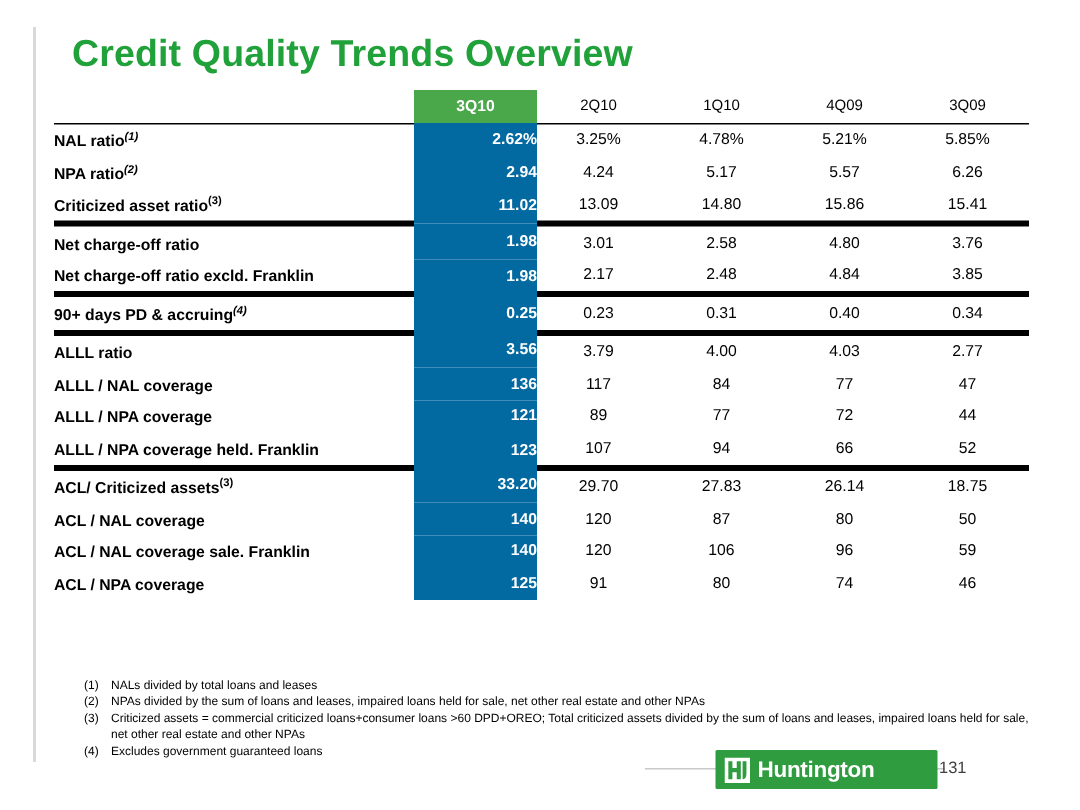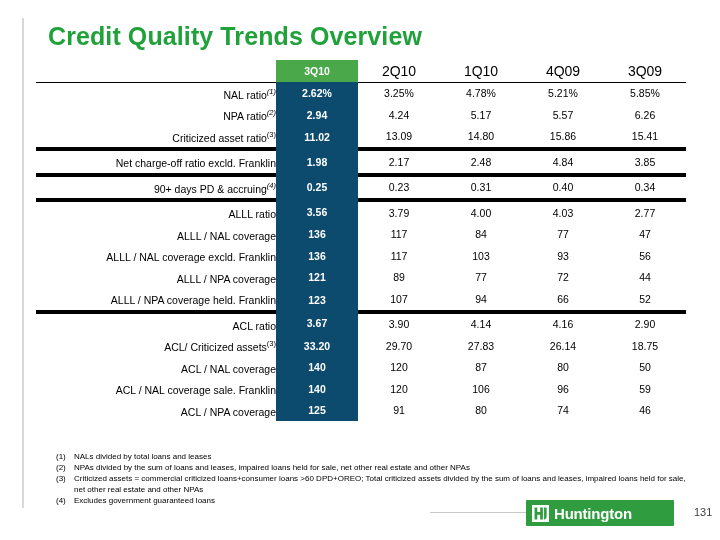--- a/index.html
+++ b/index.html
@@ -60,47 +60,48 @@
     margin: 0;
     height: 21.5px;
     vertical-align: middle;
   }
   th.h-label {
     border-bottom: 1.5px solid #000;
   }
   th.h-col {
     text-align: center;
     font-weight: normal;
-    font-size: 14px;
+    font-size: 10px;
     border-bottom: 1.5px solid #000;
     padding-bottom: 2px;
   }
   th.h-hl {
     font-weight: bold;
     font-size: 10.5px;
     color: #ffffff;
     background: #4aa84a;
     padding-bottom: 2px;
   }
   td.label {
-    text-align: right;
+    text-align: left;
     padding-left: 10px;
     font-size: 10.5px;
     white-space: nowrap;
+    font-weight: bold;
   }
   td.val {
     text-align: center;
     font-size: 10.5px;
   }
   td.hl {
-    text-align: center;
+    text-align: right;
     font-size: 10.5px;
     font-weight: bold;
     color: #ffffff;
-    background: #0c4a6e;
+    background: #0369a1;
   }
   tr.grp-end td.label,
   tr.grp-end td.val {
     border-bottom: 4px solid #000000;
   }
   tr.last-row td.label,
   tr.last-row td.val {
     border-bottom: 1.5px solid #000;
   }
   sup {
@@ -137,21 +138,21 @@
   .footer-rule {
     position: absolute;
     left: 430px;
     top: 512px;
     width: 200px;
     height: 1px;
     background: #c8c8c8;
   }
   .logo {
     position: absolute;
-    left: 526px;
+    left: 477px;
     top: 500px;
     width: 148px;
     height: 26px;
     background: #2e9c3f;
     border-radius: 1px;
     display: flex;
     align-items: center;
     padding-left: 6px;
     box-sizing: border-box;
   }
@@ -162,21 +163,21 @@
     flex: 0 0 17px;
   }
   .logo-text {
     color: #ffffff;
     font-size: 15px;
     font-weight: bold;
     letter-spacing: -0.2px;
   }
   .page-num {
     position: absolute;
-    left: 694px;
+    left: 626px;
     top: 506px;
     font-size: 11px;
     color: #404040;
     text-align: center;
   }
 </style>
 </head>
 <body>
 
 <div class="slide">
@@ -227,20 +228,28 @@
 
         <tr class="grp-end">
           <td class="label"><span>Criticized asset ratio</span><sup class="plain">(3)</sup></td>
           <td class="hl">11.02</td>
           <td class="val">13.09</td>
           <td class="val">14.80</td>
           <td class="val">15.86</td>
           <td class="val">15.41</td>
         </tr>
 
+        <tr>
+          <td class="label"><span>Net charge-off ratio</span><sup></sup></td>
+          <td class="hl">1.98</td>
+          <td class="val">3.01</td>
+          <td class="val">2.58</td>
+          <td class="val">4.80</td>
+          <td class="val">3.76</td>
+        </tr>
 
         <tr class="grp-end">
           <td class="label"><span>Net charge-off ratio excld. Franklin</span><sup></sup></td>
           <td class="hl">1.98</td>
           <td class="val">2.17</td>
           <td class="val">2.48</td>
           <td class="val">4.84</td>
           <td class="val">3.85</td>
         </tr>
 
@@ -264,55 +273,39 @@
 
         <tr>
           <td class="label"><span>ALLL / NAL coverage</span><sup></sup></td>
           <td class="hl">136</td>
           <td class="val">117</td>
           <td class="val">84</td>
           <td class="val">77</td>
           <td class="val">47</td>
         </tr>
 
-        <tr>
-          <td class="label"><span>ALLL / NAL coverage excld. Franklin</span><sup></sup></td>
-          <td class="hl">136</td>
-          <td class="val">117</td>
-          <td class="val">103</td>
-          <td class="val">93</td>
-          <td class="val">56</td>
-        </tr>
 
         <tr>
           <td class="label"><span>ALLL / NPA coverage</span><sup></sup></td>
           <td class="hl">121</td>
           <td class="val">89</td>
           <td class="val">77</td>
           <td class="val">72</td>
           <td class="val">44</td>
         </tr>
 
         <tr class="grp-end">
           <td class="label"><span>ALLL / NPA coverage held. Franklin</span><sup></sup></td>
           <td class="hl">123</td>
           <td class="val">107</td>
           <td class="val">94</td>
           <td class="val">66</td>
           <td class="val">52</td>
         </tr>
 
-        <tr>
-          <td class="label"><span>ACL ratio</span><sup></sup></td>
-          <td class="hl">3.67</td>
-          <td class="val">3.90</td>
-          <td class="val">4.14</td>
-          <td class="val">4.16</td>
-          <td class="val">2.90</td>
-        </tr>
 
         <tr>
           <td class="label"><span>ACL/ Criticized assets</span><sup class="plain">(3)</sup></td>
           <td class="hl">33.20</td>
           <td class="val">29.70</td>
           <td class="val">27.83</td>
           <td class="val">26.14</td>
           <td class="val">18.75</td>
         </tr>
 

